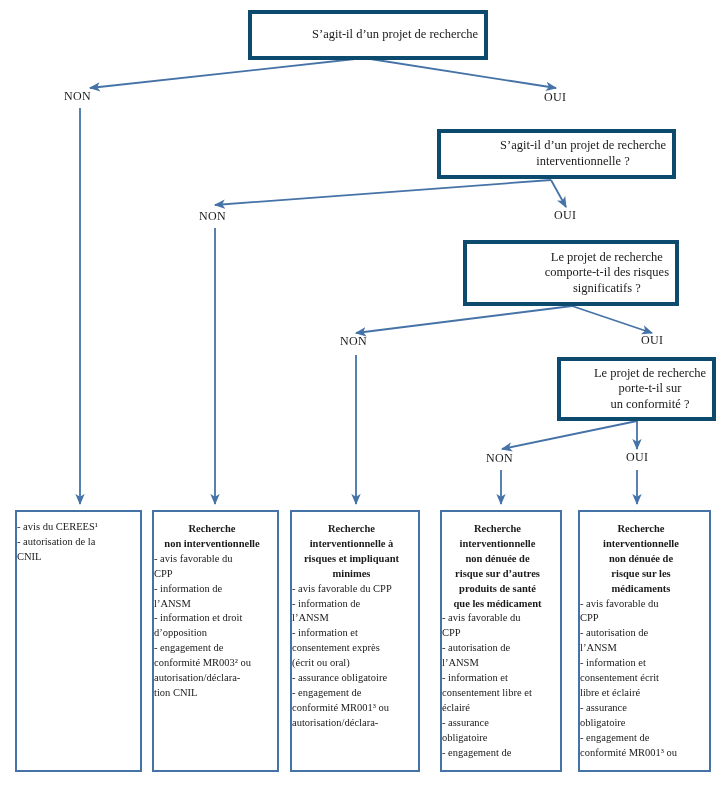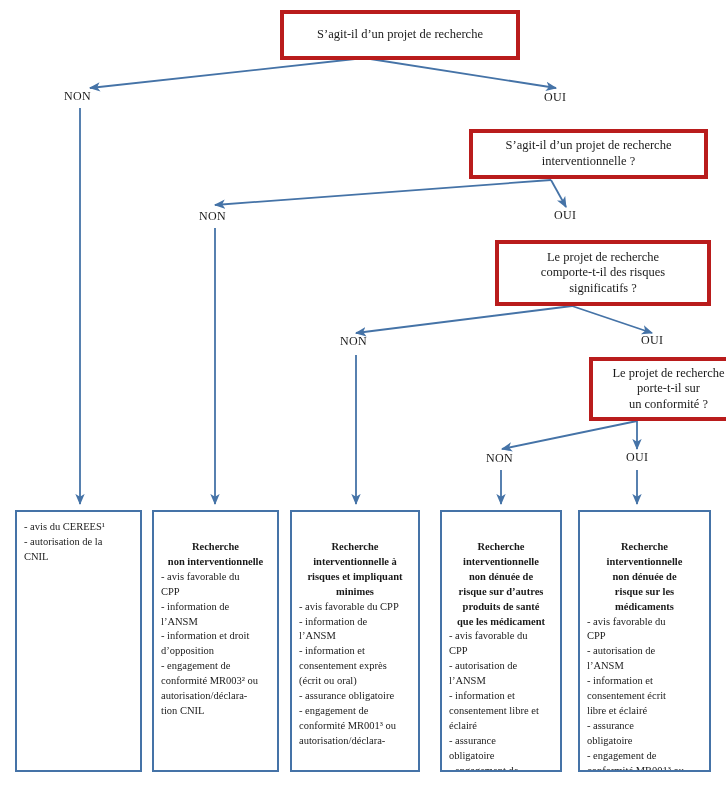--- a/index.html
+++ b/index.html
@@ -21,50 +21,49 @@
   svg.connectors {
     position: absolute;
     left: 0;
     top: 0;
     width: 726px;
     height: 793px;
     pointer-events: none;
   }
   .qbox {
     position: absolute;
-    border: 4px solid #b91c1c;
+    border: 4px solid #0c4a6e;
     background: #ffffff;
     box-sizing: border-box;
     display: flex;
     align-items: center;
-    justify-content: center;
+    justify-content: flex-end;
     text-align: center;
     font-size: 12.5px;
     line-height: 1.25;
     z-index: 3;
-    margin-left: 32px;
   }
   .qbox .qtext {
     padding: 0 6px;
   }
   .obox {
     position: absolute;
     border: 2px solid #4573A7;
     background: #ffffff;
     box-sizing: border-box;
     z-index: 3;
-    padding: 8px 7px 4px 7px;
+    padding: 8px 7px 4px 0;
     font-size: 10.5px;
     line-height: 1.42;
     overflow: hidden;
   }
   .obox .otitle {
     font-weight: bold;
     text-align: center;
-    margin: 20px 0 0 0;
+    margin: 2px 0 0 0;
   }
   .obox .obody {
     text-align: left;
   }
   .obox .obody.nogap {
     margin-top: 0;
   }
   .obox .obody div {
     white-space: pre-wrap;
   }

